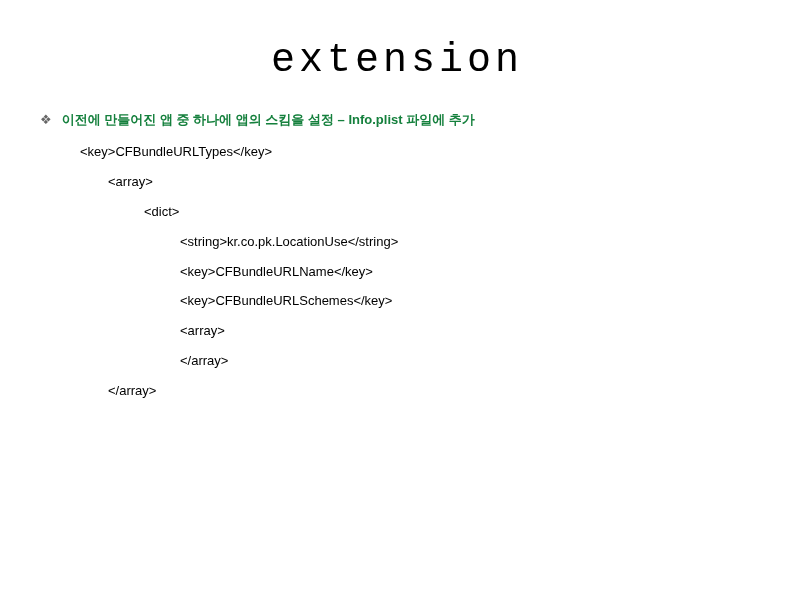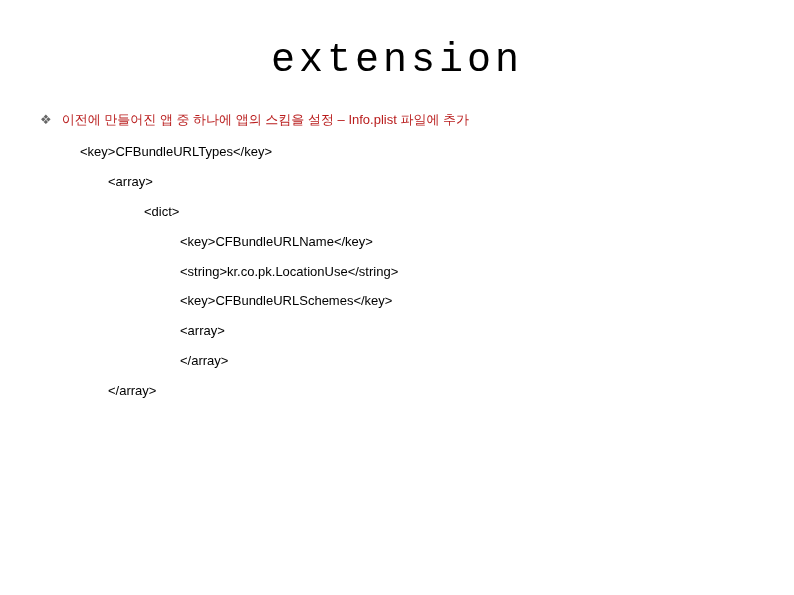--- a/index.html
+++ b/index.html
@@ -31,22 +31,22 @@
       align-items: flex-start;
       margin-bottom: 8px;
     }
     .bullet {
       color: #666666;
       font-size: 13px;
       margin-right: 10px;
       margin-top: 1px;
     }
     .bullet-text {
-      color: #b91c1c;
-      font-weight: normal;
+      color: #15803d;
+      font-weight: bold;
       font-size: 13px;
     }
     .code-block {
       margin-left: 32px;
       margin-top: 8px;
     }
     .code-line {
       font-size: 13px;
       color: #000;
       line-height: 2.3;
@@ -66,20 +66,20 @@
 <div class="content">
   <div class="bullet-row">
     <span class="bullet">❖</span>
     <span class="bullet-text">이전에 만들어진 앱 중 하나에 앱의 스킴을 설정 – Info.plist 파일에 추가</span>
   </div>
 
   <div class="code-block">
     <div class="code-line indent-1">&lt;key&gt;CFBundleURLTypes&lt;/key&gt;</div>
     <div class="code-line indent-2">&lt;array&gt;</div>
     <div class="code-line indent-3">&lt;dict&gt;</div>
+    <div class="code-line indent-4">&lt;string&gt;kr.co.pk.LocationUse&lt;/string&gt;</div>
     <div class="code-line indent-4">&lt;key&gt;CFBundleURLName&lt;/key&gt;</div>
-    <div class="code-line indent-4">&lt;string&gt;kr.co.pk.LocationUse&lt;/string&gt;</div>
     <div class="code-line indent-4">&lt;key&gt;CFBundleURLSchemes&lt;/key&gt;</div>
     <div class="code-line indent-4">&lt;array&gt;</div>
     <div class="code-line indent-4">&lt;/array&gt;</div>
     <div class="code-line indent-2">&lt;/array&gt;</div>
   </div>
 </div>
 
 </body></html>

